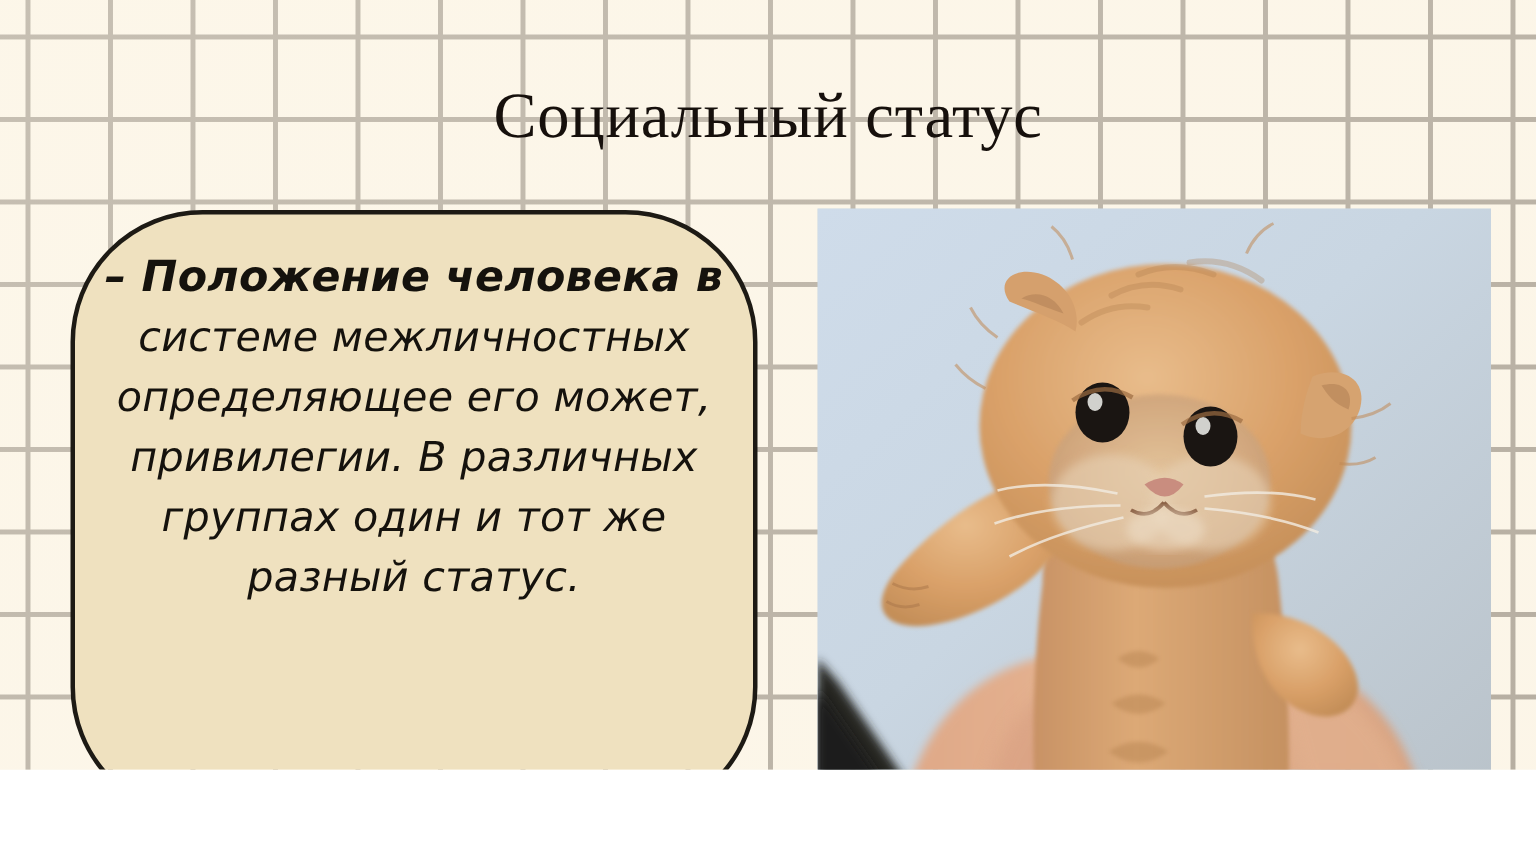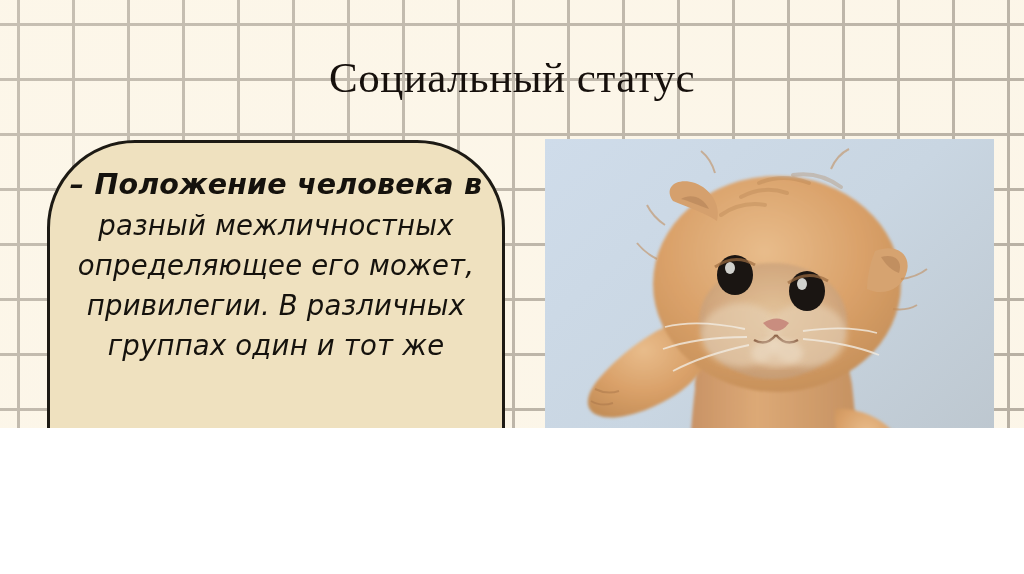--- a/index.html
+++ b/index.html
@@ -9,21 +9,21 @@
   body {
     width: 1024px;
     height: 574px;
     overflow: hidden;
     font-family: "Liberation Sans", sans-serif;
   }
 
   #slide {
     position: relative;
     width: 1024px;
-    height: 428px;
+    height: 513px;
     background-color: #fcf6e9;
     overflow: hidden;
     text-decoration: underline;
   }
 
   
   #grid-background {
     position: absolute;
     left: 0;
     top: 0;
@@ -129,24 +129,25 @@
 <div id="slide">
 
   <div id="grid-background"></div>
   <div id="grid-sheen"></div>
 
   <div id="slide-title">Социальный статус</div>
 
   <div id="text-callout">
     <div id="callout-text">
       <span class="ln lead">– Положение человека в</span>
-      <span class="ln">разный межличностных</span>
+      <span class="ln">системе межличностных</span>
       <span class="ln">определяющее его может,</span>
       <span class="ln">привилегии. В различных</span>
       <span class="ln">группах один и тот же</span>
+      <span class="ln">разный статус.</span>
     </div>
   </div>
 
   <div id="photo-frame">
     <svg id="photo-canvas" viewBox="0 0 449 409" preserveAspectRatio="none">
       <defs>
         <linearGradient id="bgGrad" x1="0" y1="0" x2="1" y2="1">
           <stop offset="0%" stop-color="#cfdcea"></stop>
           <stop offset="45%" stop-color="#c9d6e2"></stop>
           <stop offset="100%" stop-color="#b9c2c9"></stop>

